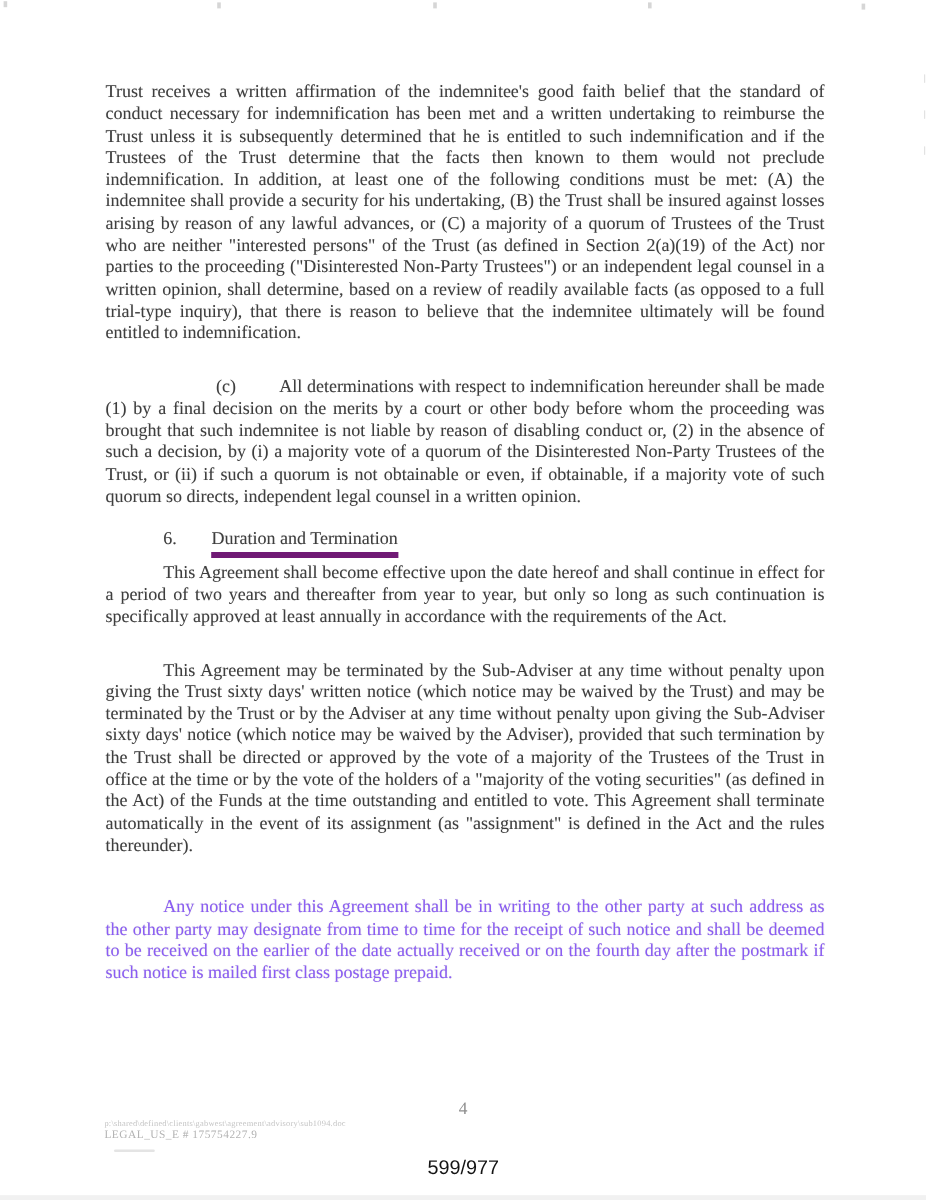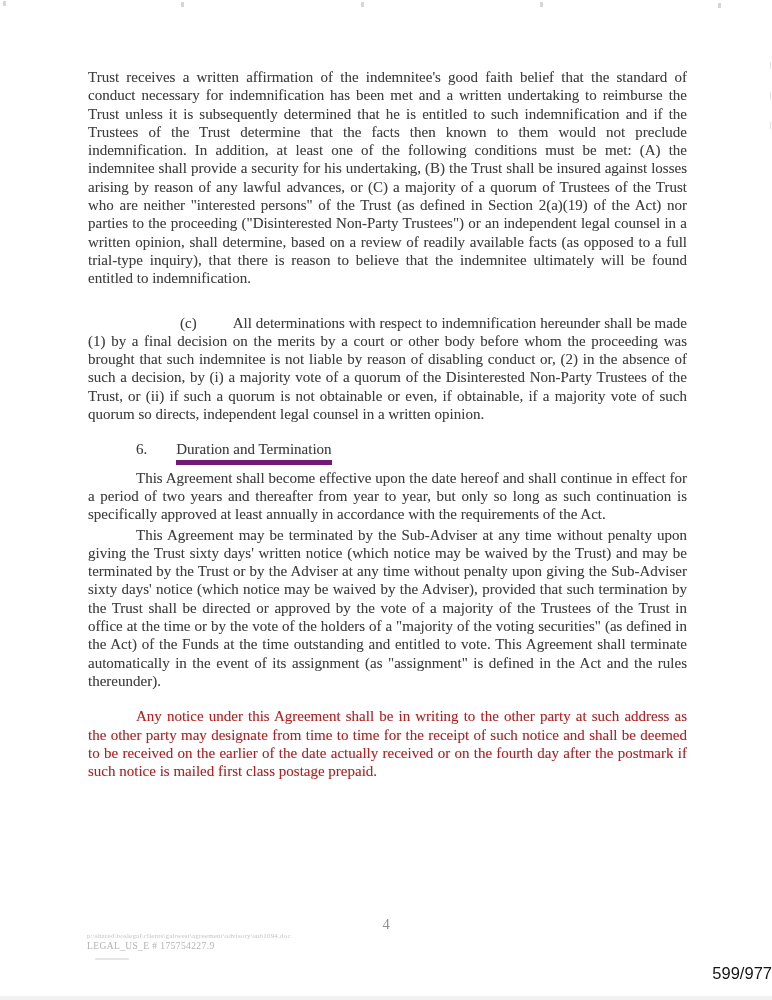--- a/index.html
+++ b/index.html
@@ -31,24 +31,24 @@
     text-align: justify;
     text-shadow: 0 0 0.6px rgba(70,70,70,0.35);
   }
   .para { margin: 0; }
   .p-cont { text-indent: 0; }
   .p-c { text-indent: 92px; margin-top: 26px; }
   .p-c .c-label { margin-right: 36px; }
   .p-rights { text-indent: 93px; margin-top: 12px; }
   .p-std { text-indent: 48px; }
   .p-effective { margin-top: 4px; }
-  .p-termination { margin-top: 2px; }
+  .p-termination { margin-top: 26px; }
   .p-notice {
-    margin-top: 17px;
-    color: #b91c1c;
+    margin-top: 33px;
+    color: #8b5cf6;
     text-shadow: 0 0 0.8px rgba(140,140,140,0.45);
   }
   
   .section-heading {
     margin-top: 17px;
     text-align: left;
   }
   .section-heading.h7 { margin-top: 27px; }
   .sec-num {
     display: inline-block;
@@ -95,21 +95,21 @@
     width: 34px;
     height: 2px;
     background: #e4e4e4;
     border-radius: 1px;
   }
   .page-counter {
     position: absolute;
     top: 964px;
     left: 0;
     width: 100%;
-    text-align: right;
+    text-align: center;
     font-family: "Liberation Sans", sans-serif;
     font-size: 16.5px;
     color: #141414;
   }
   
   .scan-mark {
     position: absolute;
     width: 3px;
     height: 5px;
     background: #d6d6d6;
@@ -159,21 +159,21 @@
 
     <p class="para p-std p-termination">This Agreement may be terminated by the Sub-Adviser at any time without penalty upon giving the Trust sixty days' written notice (which notice may be waived by the Trust) and may be terminated by the Trust or by the Adviser at any time without penalty upon giving the Sub-Adviser sixty days' notice (which notice may be waived by the Adviser), provided that such termination by the Trust shall be directed or approved by the vote of a majority of the Trustees of the Trust in office at the time or by the vote of the holders of a "majority of the voting securities" (as defined in the Act) of the Funds at the time outstanding and entitled to vote.  This Agreement shall terminate automatically in the event of its assignment (as "assignment" is defined in the Act and the rules thereunder).</p>
 
 
     <p class="para p-std p-notice">Any notice under this Agreement shall be in writing to the other party at such address as the other party may designate from time to time for the receipt of such notice and shall be deemed to be received on the earlier of the date actually received or on the fourth day after the postmark if such notice is mailed first class postage prepaid.</p>
 
   </div>
 
   <div class="page-number">4</div>
 
-  <div class="footer-path">p:\shared\boslegal\clients\gabwest\agreement\advisory\sub1094.doc</div>
+  <div class="footer-path">p:\shared\defined\clients\gabwest\agreement\advisory\sub1094.doc</div>
 
   <div class="footer-docid">LEGAL_US_E # 175754227.9</div>
 
   <div class="footer-smudge"></div>
 
   <div class="page-counter">599/977</div>
 
   <div class="bottom-strip"></div>
 
 </div>

